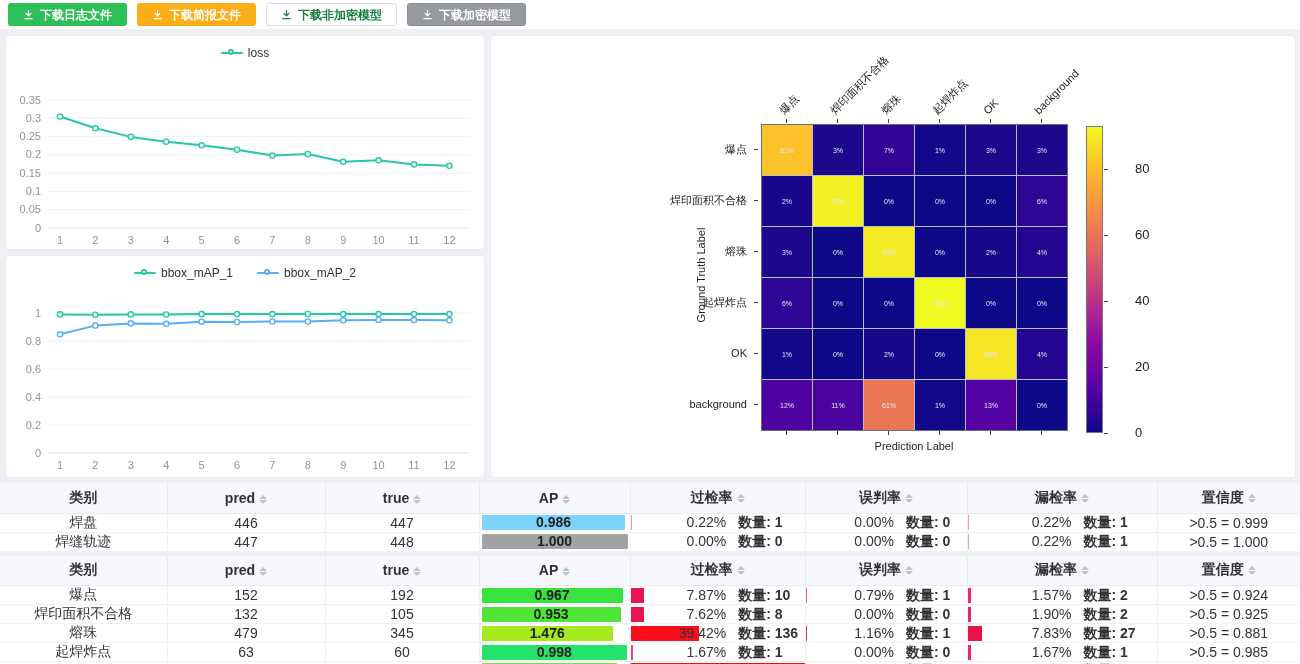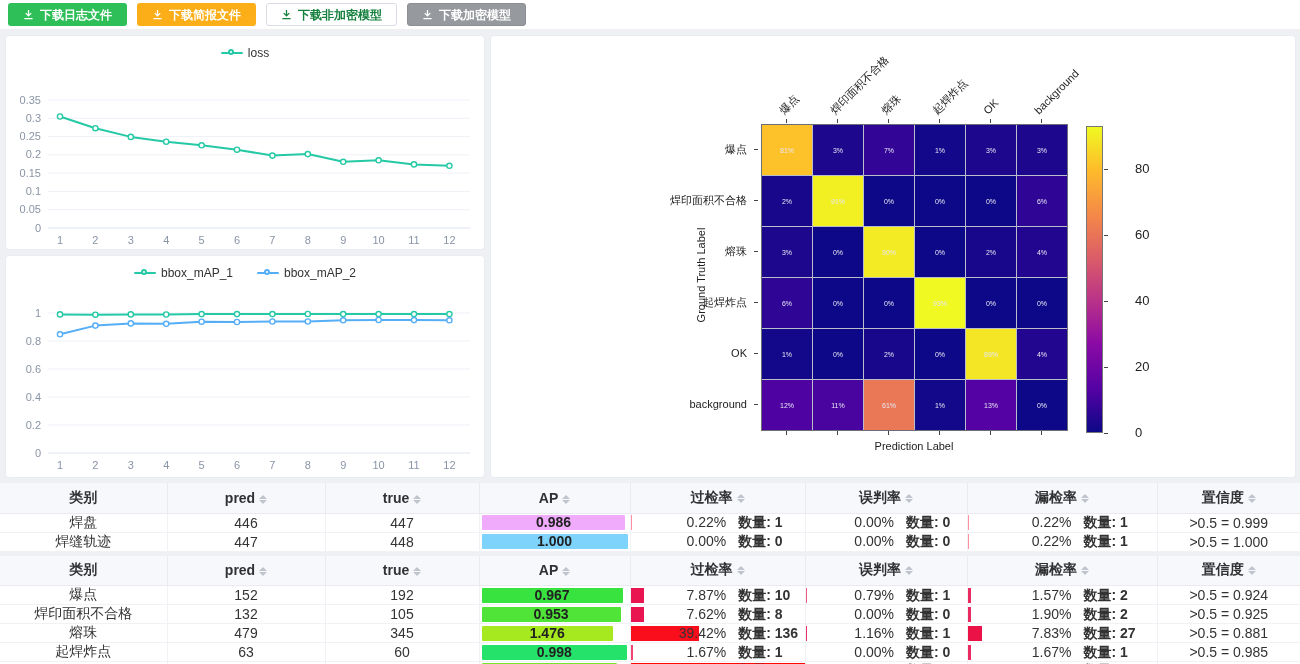--- a/index.html
+++ b/index.html
@@ -365,21 +365,21 @@
               <i class="dn"></i>
             </span></th>
         </tr>
       </thead>
       <tbody>
         <tr>
           <td>焊盘</td>
           <td>446</td>
           <td>447</td>
           <td class="apcell">
-            <div class="apbar" style="width:98.6%;background:#f0abfc">0.986</div>
+            <div class="apbar" style="width:98.6%;background:#7dd3fc">0.986</div>
           </td>
           <td>
             <div class="mwrap">
               <div class="mbar" style="width:0.4%;min-width:1px;background:#ff8fa3"></div>
               <span class="pct">0.22%</span>
               <span class="cnt">数量: 1</span>
             </div>
           </td>
           <td>
             <div class="mwrap">
@@ -394,21 +394,21 @@
               <span class="cnt">数量: 1</span>
             </div>
           </td>
           <td>&gt;0.5 = 0.999</td>
         </tr>
         <tr>
           <td>焊缝轨迹</td>
           <td>447</td>
           <td>448</td>
           <td class="apcell">
-            <div class="apbar" style="width:100%;background:#7dd3fc">1.000</div>
+            <div class="apbar" style="width:100%;background:#a3a3a3">1.000</div>
           </td>
           <td>
             <div class="mwrap">
               <span class="pct">0.00%</span>
               <span class="cnt">数量: 0</span>
             </div>
           </td>
           <td>
             <div class="mwrap">
               <span class="pct">0.00%</span>

